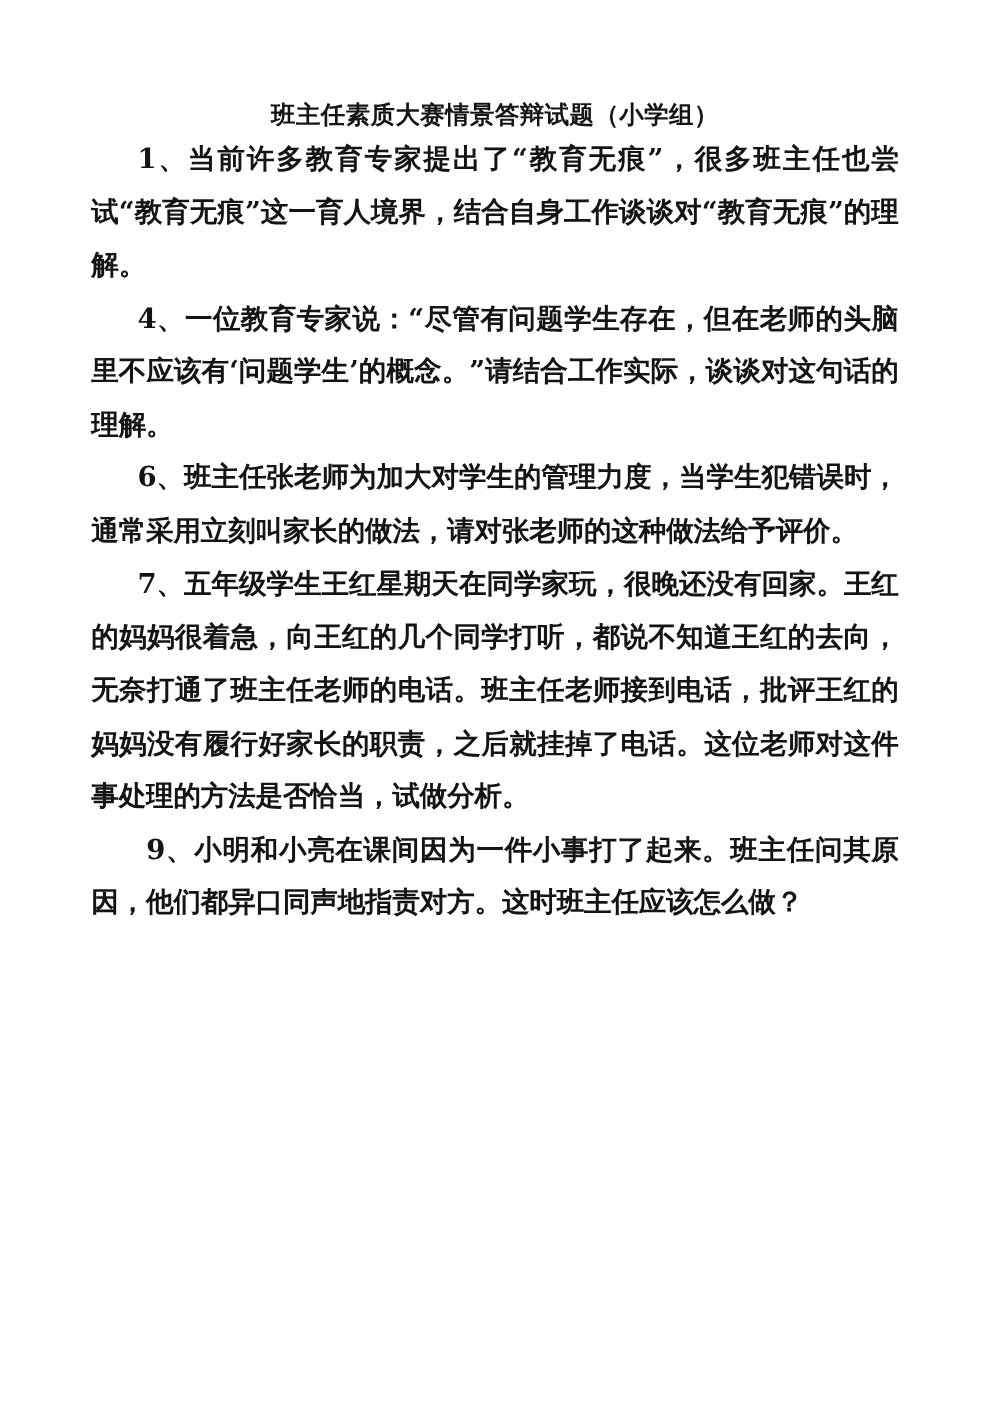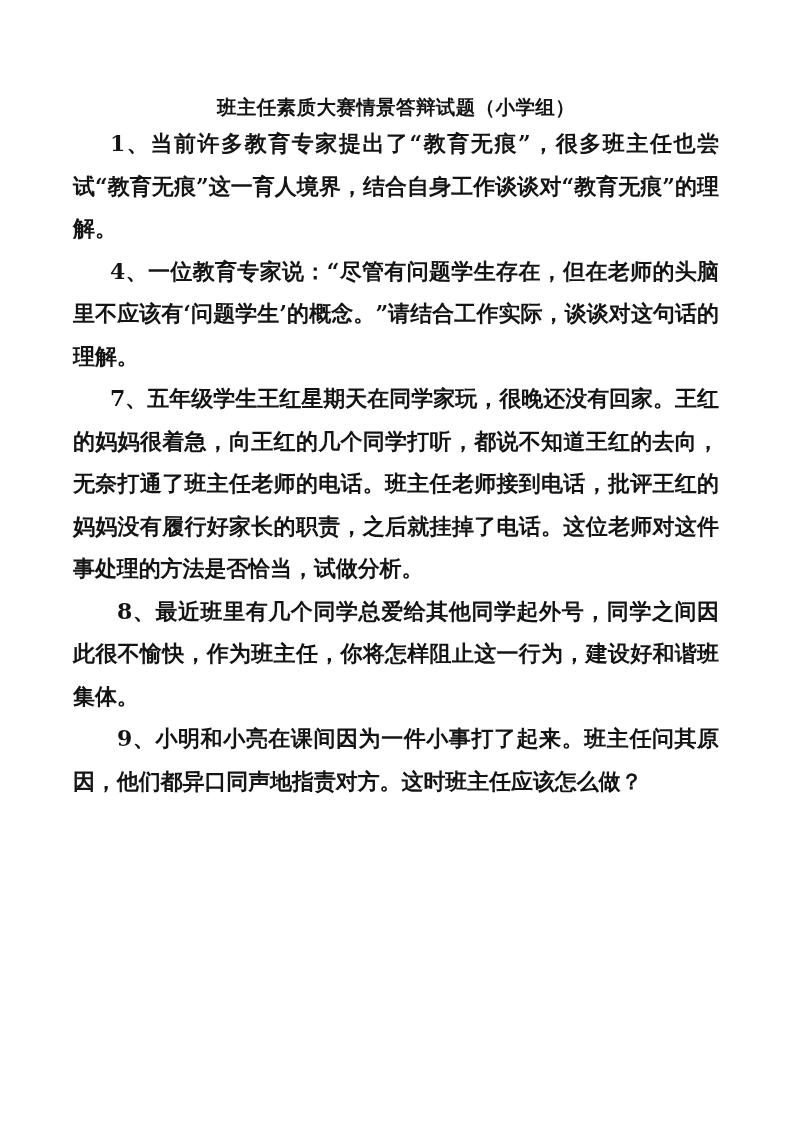--- a/index.html
+++ b/index.html
@@ -20,21 +20,21 @@
     width: 793px;
     height: 1122px;
     background: #ffffff;
     box-sizing: border-box;
     padding: 0;
   }
 
   .doc-body {
     position: absolute;
     left: 73px;
-    top: 16px;
+    top: 0;
     width: 646px;
   }
 
   .doc-title {
     text-align: center;
     font-size: 19.5px;
     font-weight: bold;
     letter-spacing: 0.4px;
     margin: 0;
     padding-top: 78px;
@@ -83,22 +83,22 @@
 
     <div class="q-list">
 
       <p class="q-item indent-sm gap-top-1">1、当前许多教育专家提出了“教育无痕”，很多班主任也尝试“教育无痕”这一育人境界，结合自身工作谈谈对“教育无痕”的理解。</p>
 
 
 
       <p class="q-item indent-sm gap-top-0">4、一位教育专家说：“尽管有问题学生存在，但在老师的头脑里不应该有‘问题学生’的概念。”请结合工作实际，谈谈对这句话的理解。</p>
 
 
+      <p class="q-item indent-sm gap-top-0">6、班主任张老师为加大对学生的管理力度，当学生犯错误时，通常采用立刻叫家长的做法，请对张老师的这种做法给予评价。</p>
 
       <p class="q-item indent-sm gap-top-0">7、五年级学生王红星期天在同学家玩，很晚还没有回家。王红的妈妈很着急，向王红的几个同学打听，都说不知道王红的去向，无奈打通了班主任老师的电话。班主任老师接到电话，批评王红的妈妈没有履行好家长的职责，之后就挂掉了电话。这位老师对这件事处理的方法是否恰当，试做分析。</p>
 
-      <p class="q-item indent-md gap-top-0">8、最近班里有几个同学总爱给其他同学起外号，同学之间因此很不愉快，作为班主任，你将怎样阻止这一行为，建设好和谐班集体。</p>
 
       <p class="q-item indent-md gap-top-0">9、小明和小亮在课间因为一件小事打了起来。班主任问其原因，他们都异口同声地指责对方。这时班主任应该怎么做？</p>
 
     </div>
   </div>
 </div>
 
 </body></html>

